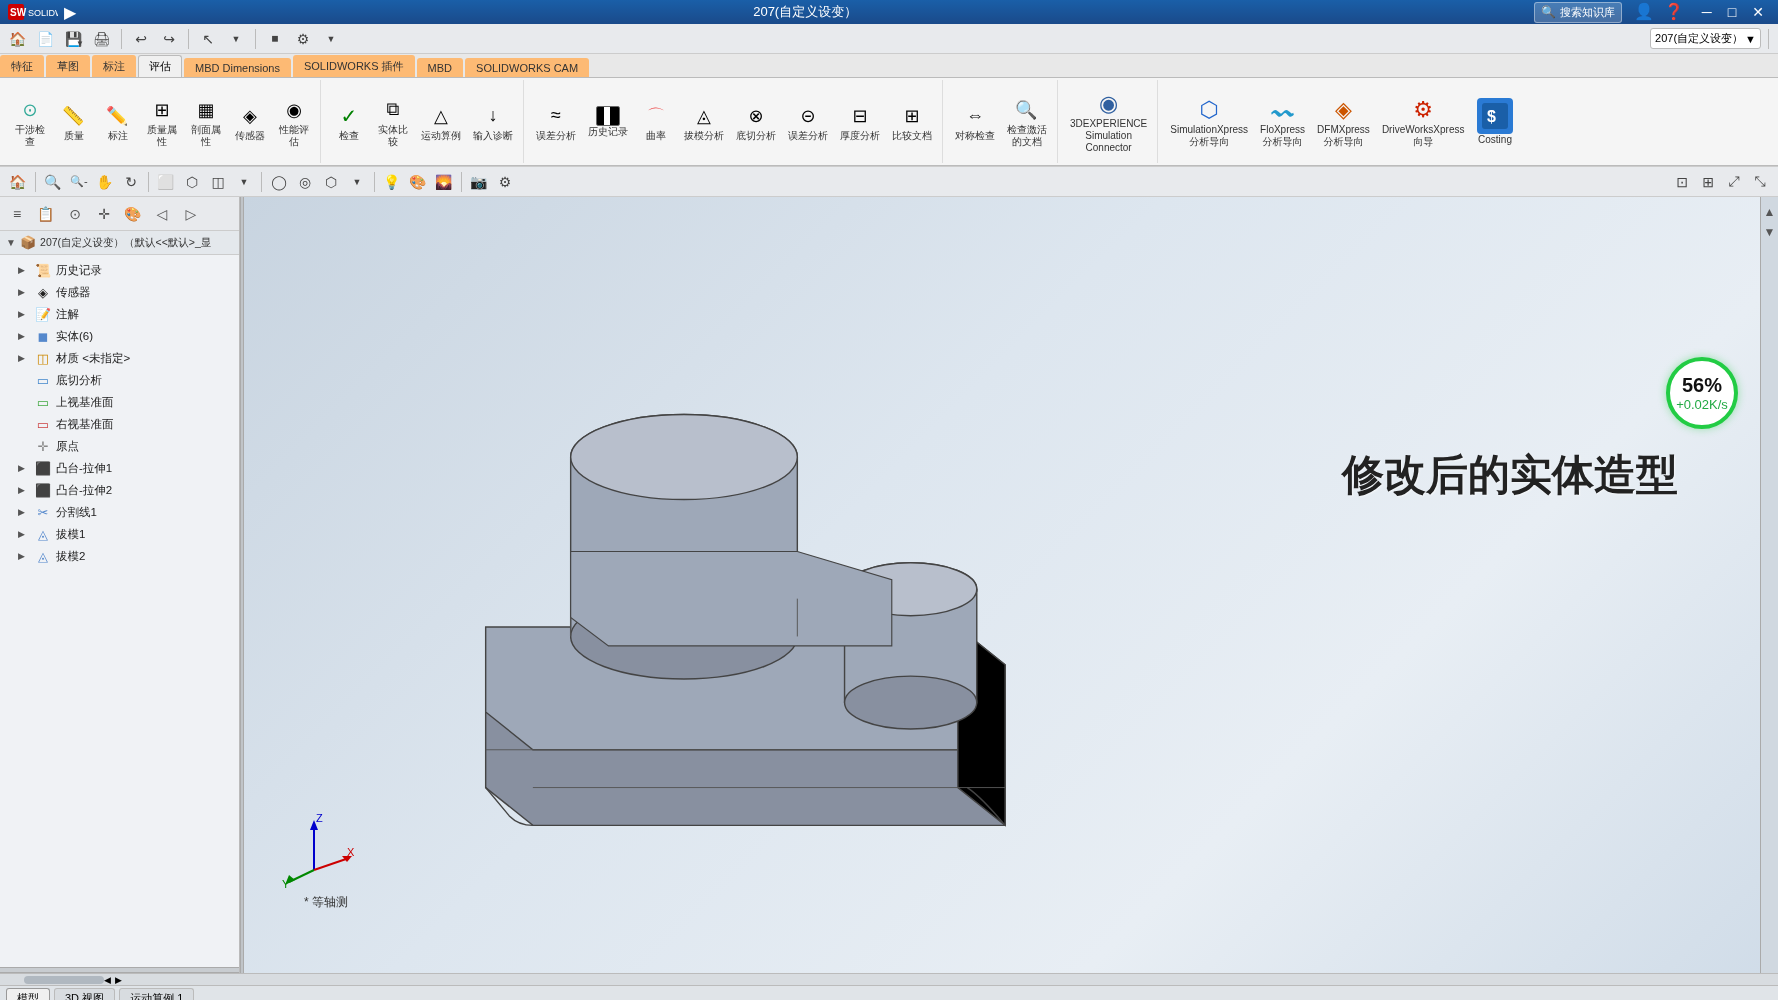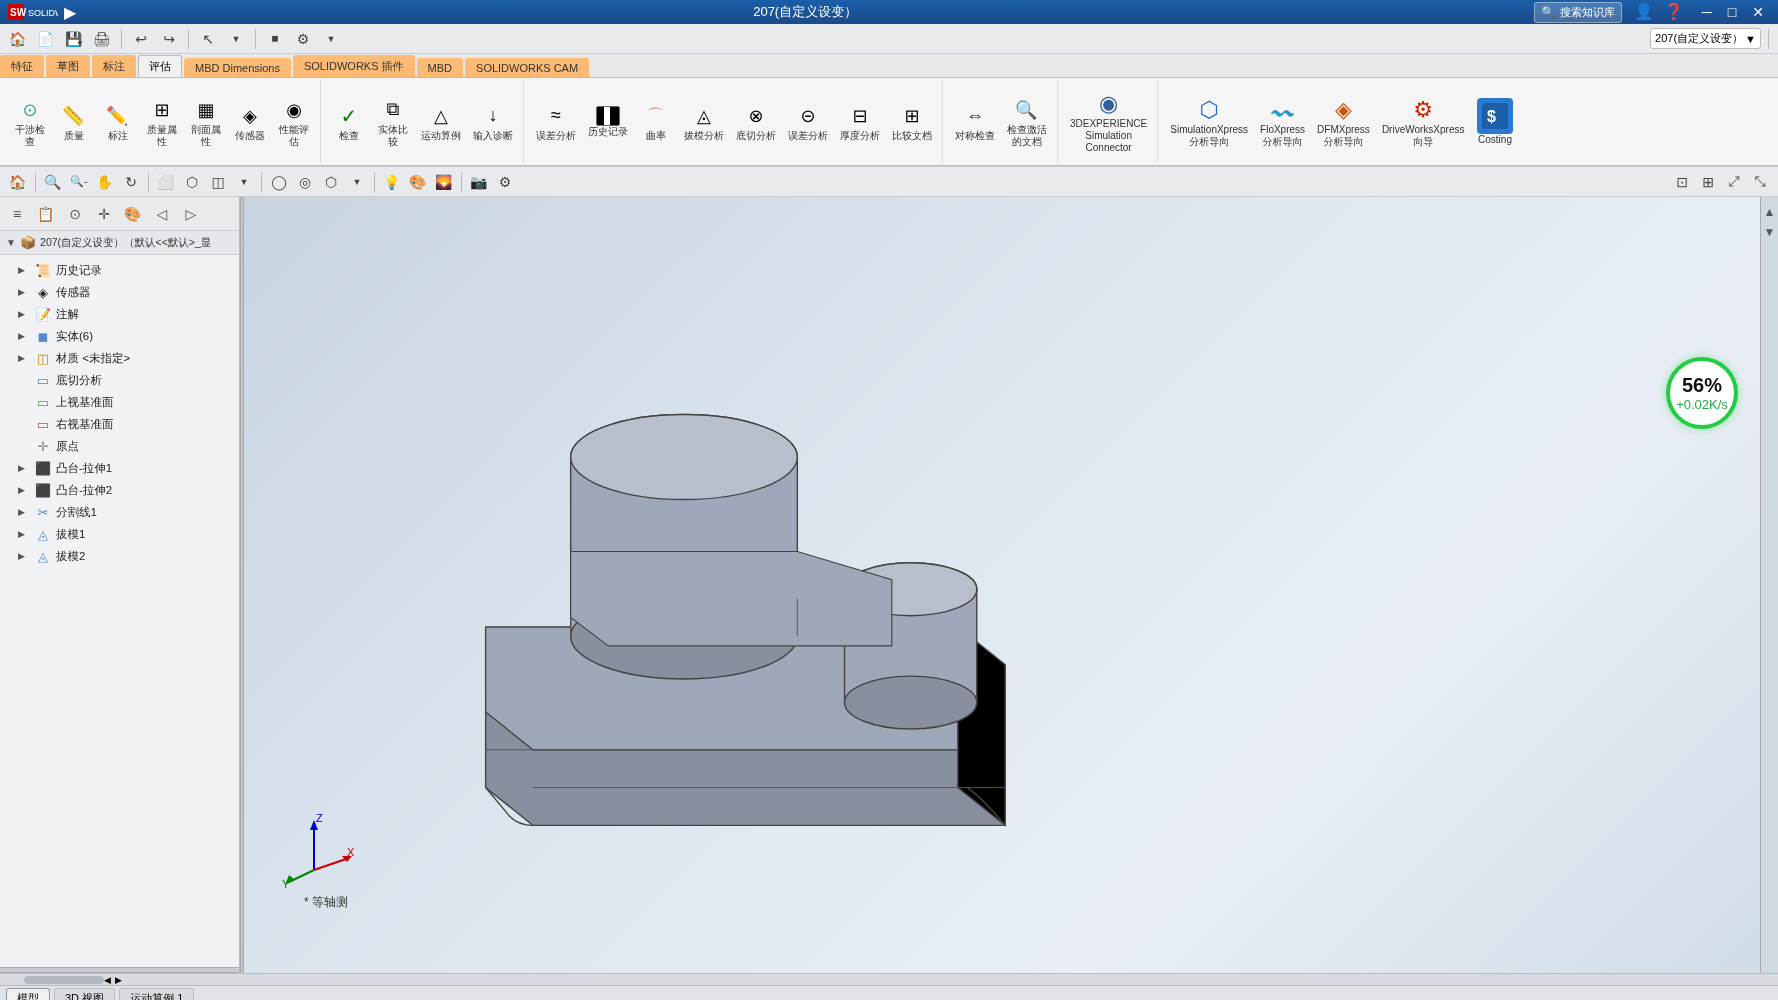--- a/index.html
+++ b/index.html
@@ -694,20 +694,21 @@
       <ellipse cx="600" cy="510" rx="70" ry="28" fill="#8890a0" stroke="#444" stroke-width="1.5"></ellipse>
       <ellipse cx="600" cy="390" rx="70" ry="28" fill="#b8bfcc" stroke="#444" stroke-width="1.5"></ellipse>
 
       <polygon points="240,350 480,350 580,380 580,450 280,450 240,420" fill="#9ea8b8" stroke="#444" stroke-width="1.2"></polygon>
 
       <line x1="240" y1="420" x2="240" y2="440" stroke="#555" stroke-width="1"></line>
       <line x1="480" y1="400" x2="480" y2="440" stroke="#555" stroke-width="1"></line>
 
     </svg>
 
+    <div id="annotation-text" style="position:absolute;top:250px;right:100px;font-size:42px;font-weight:bold;color:#222;font-family:'Microsoft YaHei',SimHei;text-shadow:1px 1px 2px rgba(255,255,255,0.6);">修改后的实体造型</div>
 
     <div id="speed-gauge" style="position:absolute;top:160px;right:32px;">
       <div class="gauge-circle">
         <span class="gauge-percent">56%</span>
         <span class="gauge-rate">+0.02K/s</span>
       </div>
     </div>
 
     <div style="position:absolute;bottom:80px;left:30px;">
       <svg width="80" height="80" viewBox="0 0 80 80">

